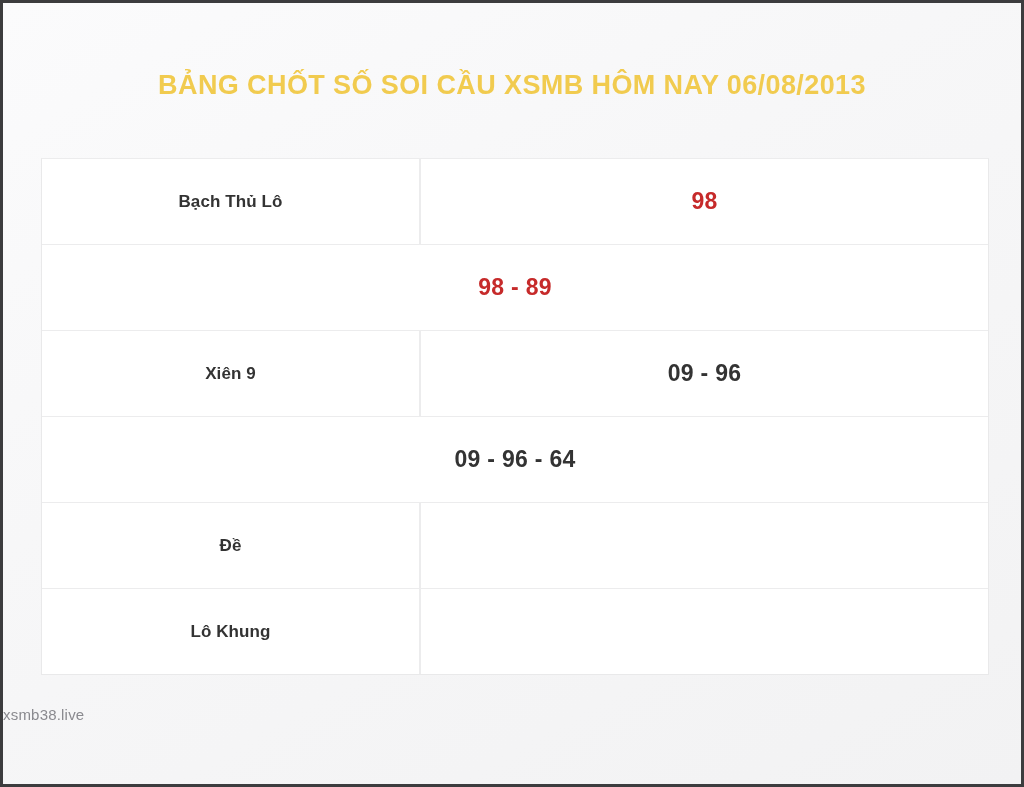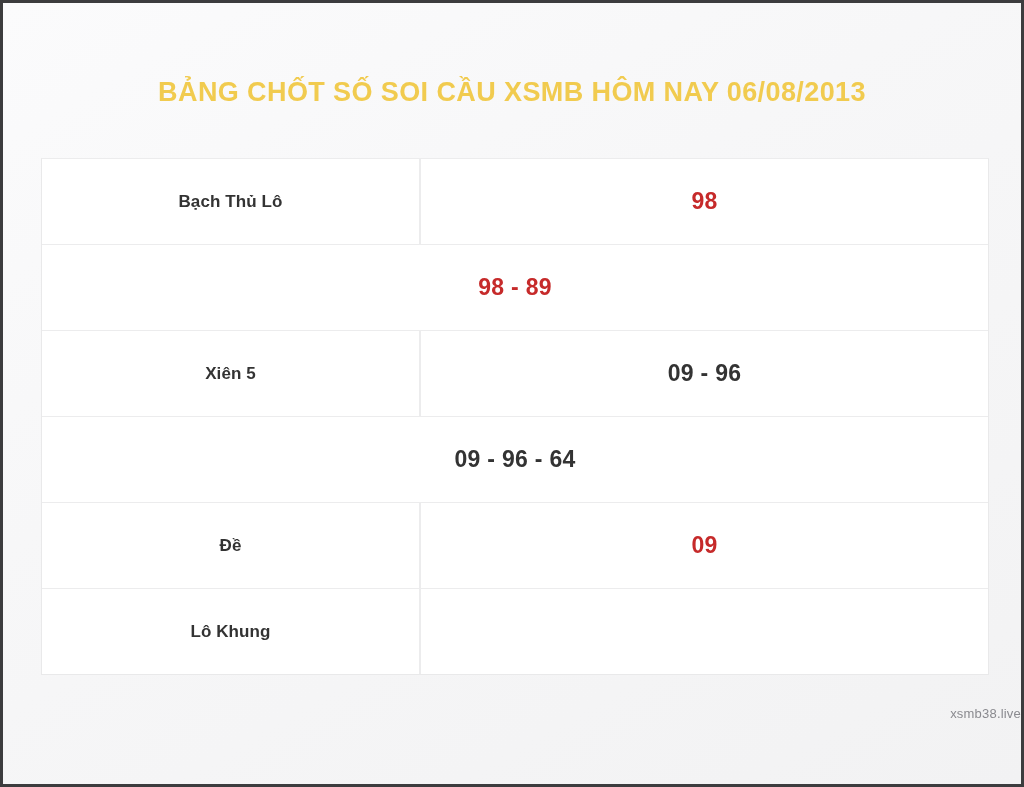--- a/index.html
+++ b/index.html
@@ -26,21 +26,21 @@
     position: absolute;
     left: 0;
     top: 0;
     right: 0;
     bottom: 0;
   }
   .title {
     position: absolute;
     left: 0;
     right: 0;
-    top: 71px;
+    top: 64px;
     text-align: center;
     font-size: 27px;
     font-weight: bold;
     letter-spacing: 0.4px;
     color: #f1cb4f;
     white-space: nowrap;
     line-height: 36px;
   }
   .table {
     position: absolute;
@@ -87,22 +87,22 @@
     letter-spacing: 0.3px;
   }
   .cell-value.red {
     color: #c62a2a;
   }
   .footer {
     position: absolute;
     left: 0;
     right: 0;
     top: 703px;
-    text-align: right;
-    font-size: 13px;
+    text-align: left;
+    font-size: 15px;
     color: #8a8a8f;
     letter-spacing: 0.2px;
   }
 </style>
 </head>
 <body>
 
 <div id="page">
   <div id="card">
 
@@ -110,29 +110,28 @@
 
     <div class="table" id="prediction-table">
         <div class="row">
           <div class="cell-label">Bạch Thủ Lô</div>
           <div class="cell-value red">98</div>
         </div>
         <div class="row">
           <div class="cell-value red">98 - 89</div>
         </div>
         <div class="row">
-          <div class="cell-label">Xiên 5</div>
+          <div class="cell-label">Xiên 9</div>
           <div class="cell-value">09 - 96</div>
         </div>
         <div class="row">
           <div class="cell-value">09 - 96 - 64</div>
         </div>
         <div class="row">
           <div class="cell-label">Đề</div>
-          <div class="cell-value red">09</div>
         </div>
         <div class="row">
           <div class="cell-label">Lô Khung</div>
         </div>
       </div>
 
     <div class="footer">xsmb38.live</div>
 
   </div>
 </div>

